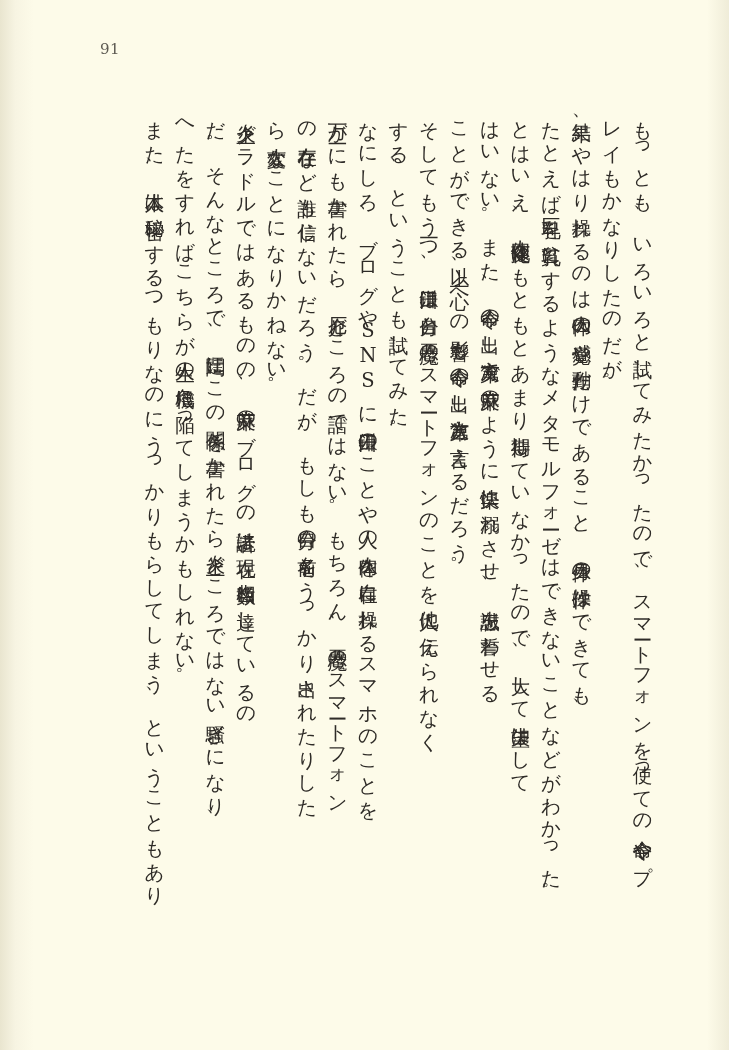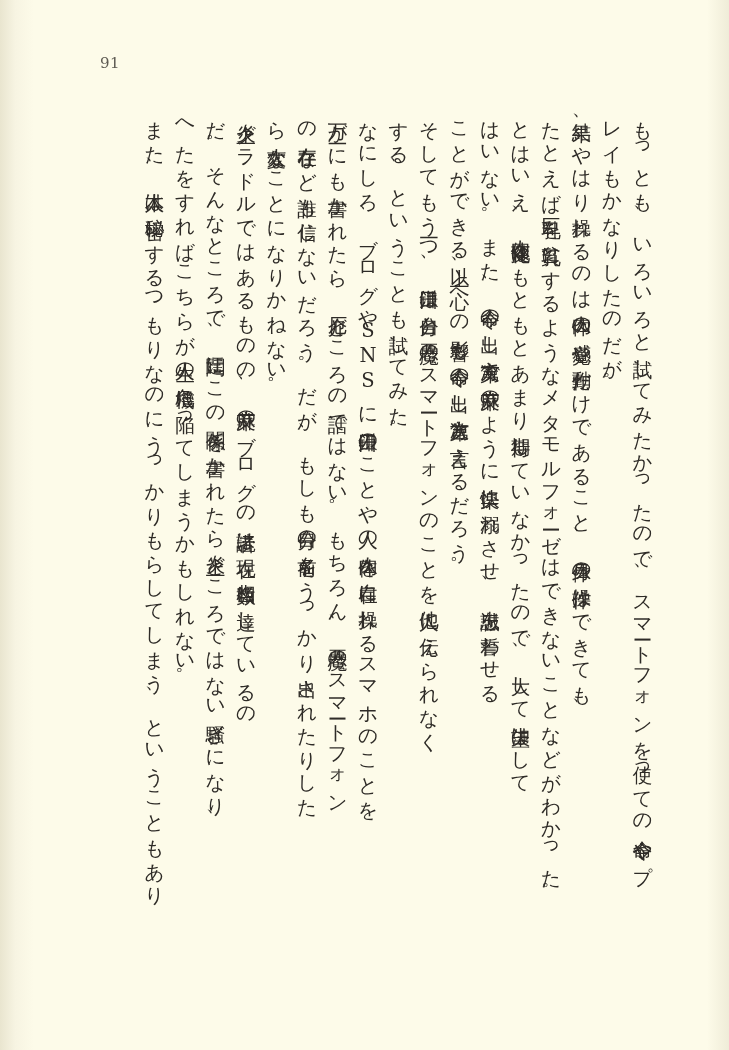--- a/index.html
+++ b/index.html
@@ -31,21 +31,21 @@
   #page::after {
     content: "";
     position: absolute;
     right: 0; top: 0; bottom: 0;
     width: 22px;
     background: linear-gradient(to left, #efecd8 0%, #fdfbe9 100%);
     pointer-events: none;
   }
   #page-number {
     position: absolute;
-    top: 54px;
+    top: 40px;
     left: 100px;
     font-size: 15px;
     color: #5d5a52;
     font-family: "DejaVu Serif", serif;
     letter-spacing: 0.5px;
   }
   #body-text {
     position: absolute;
     top: 108px;
     right: 72px;

